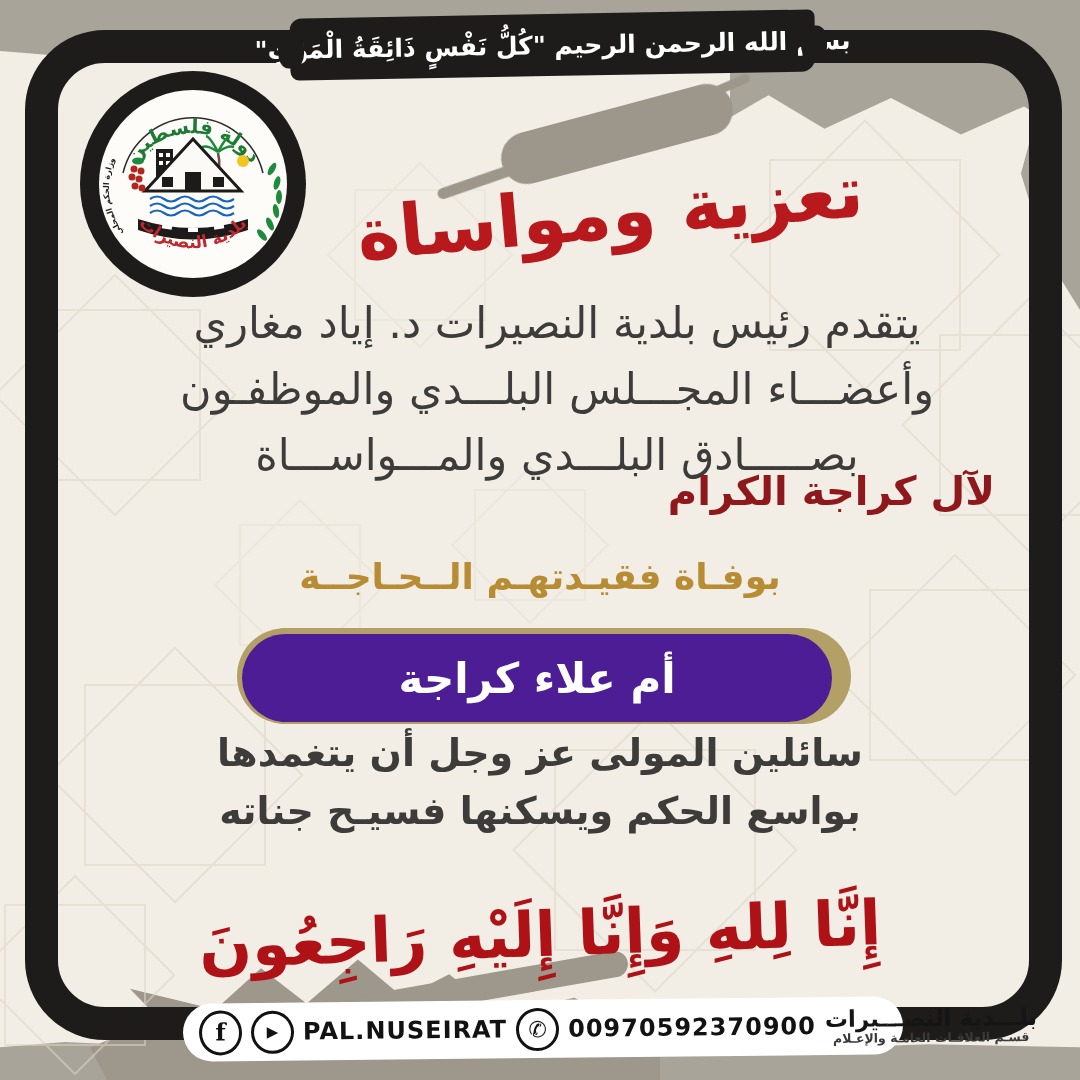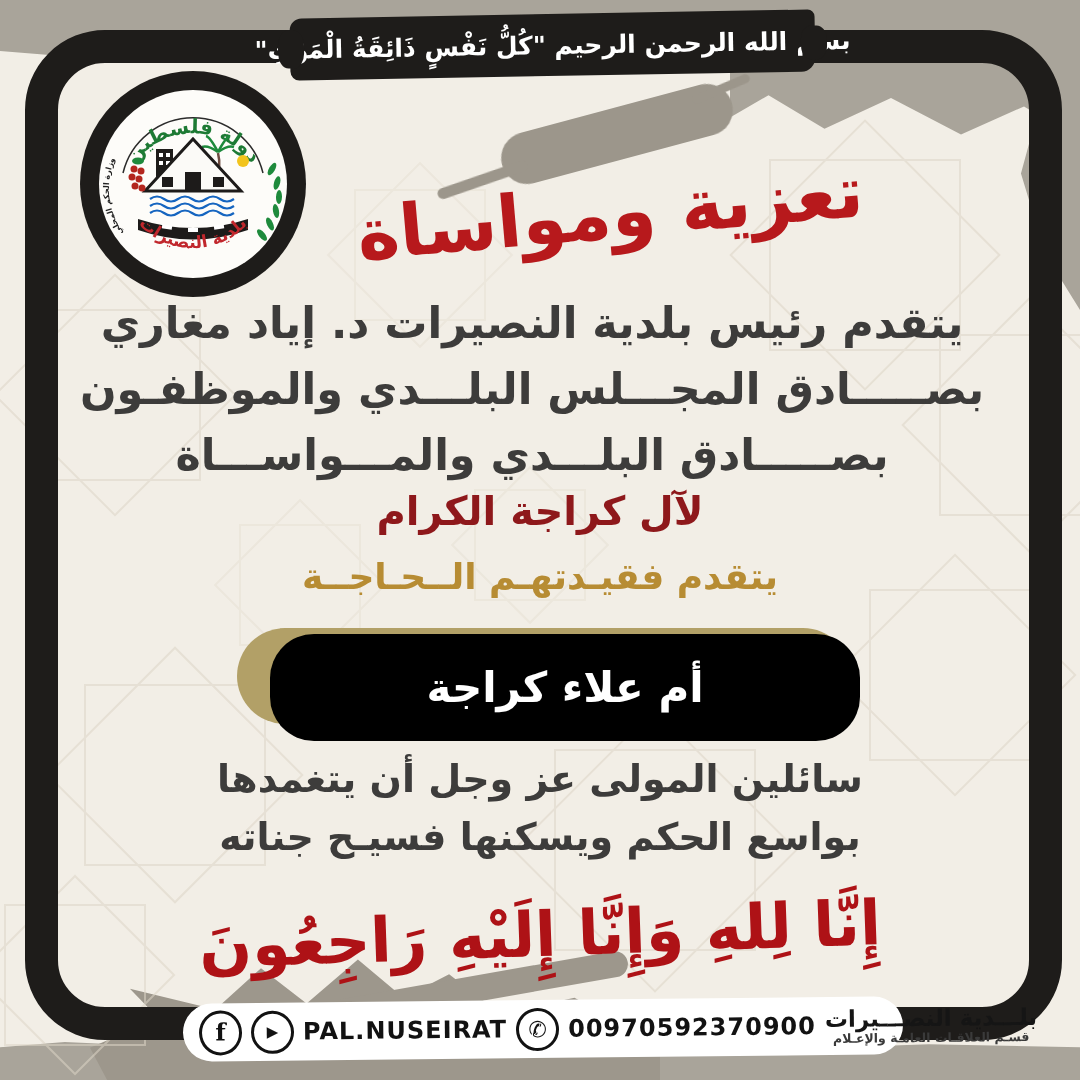--- a/index.html
+++ b/index.html
@@ -46,36 +46,36 @@
 
   
   .logo{left:78px;top:69px;width:230px;height:230px;z-index:5;}
 
   
   .title-callig{left:360px;top:138px;width:500px;height:150px;z-index:4;
     display:flex;align-items:center;justify-content:center;
     color:#b7191c;font-size:72px;font-weight:bold;transform:rotate(-5deg);white-space:nowrap;}
 
   
-  .body-lines{left:77px;top:290px;width:910px;z-index:4;text-align:center;
-    font-size:43px;font-weight:bold;color:#3d3c3b;line-height:66px;}
-  .family-line{left:85px;top:488px;width:910px;z-index:4;text-align:center;
+  .body-lines{left:102px;top:290px;width:910px;z-index:4;text-align:center;
+    font-size:43px;font-weight:normal;color:#3d3c3b;line-height:66px;}
+  .family-line{left:85px;top:468px;width:910px;z-index:4;text-align:right;
     font-size:40px;font-weight:bold;color:#8e181b;}
   .intro-line{left:85px;top:556px;width:910px;z-index:4;text-align:center;
     font-size:36px;font-weight:bold;color:#b78c33;}
 
   
   .pill-gold{left:237px;top:628px;width:614px;height:96px;border-radius:48px;
     background:#b2a067;z-index:4;}
-  .pill-dark{left:270px;top:634px;width:590px;height:107px;border-radius:44px;
-    background:#000000;z-index:5;display:flex;align-items:center;justify-content:center;
+  .pill-dark{left:242px;top:634px;width:590px;height:88px;border-radius:44px;
+    background:#4c1d95;z-index:5;display:flex;align-items:center;justify-content:center;
     color:#ffffff;font-size:42px;font-weight:bold;}
 
   
-  .dua{left:140px;top:750px;width:800px;z-index:4;text-align:center;
+  .dua{left:140px;top:724px;width:800px;z-index:4;text-align:center;
     font-size:38px;font-weight:bold;color:#3d3c3b;line-height:58px;}
   .istirja{left:115px;top:878px;width:850px;height:112px;z-index:4;
     display:flex;align-items:center;justify-content:center;
     color:#ae1216;font-size:62px;font-weight:bold;transform:rotate(-2deg);white-space:nowrap;}
 
   
   .footer-bar{left:183px;top:1000px;width:720px;height:58px;background:#ffffff;
     border-radius:29px;z-index:7;transform:rotate(-0.6deg);
     display:flex;align-items:center;direction:ltr;padding:0 16px;box-sizing:border-box;gap:9px;}
   .icon-circle{width:37px;height:37px;border:3.5px solid #121212;border-radius:50%;
@@ -231,26 +231,26 @@
       <text font-size="17" font-weight="bold" fill="#c1272d">
         <textPath href="#arcBottom" startOffset="50%" text-anchor="middle">بلدية النصيرات</textPath>
       </text>
     </svg>
   </div>
 
   <div class="abs title-callig">تعزية ومواساة</div>
 
   <div class="abs body-lines">
     <div>يتقدم رئيس بلدية النصيرات د. إياد مغاري</div>
-    <div>بصـــــادق المجـــلس البلـــدي والموظفـون</div>
+    <div>وأعضـــاء المجـــلس البلـــدي والموظفـون</div>
     <div>بصـــــادق البلـــدي والمـــواســـاة</div>
   </div>
 
   <div class="abs family-line">لآل كراجة الكرام</div>
-  <div class="abs intro-line">يتقدم فقيـدتهـم الــحـاجــة</div>
+  <div class="abs intro-line">بوفـاة فقيـدتهـم الــحـاجــة</div>
 
   <div class="abs pill-gold"></div>
   <div class="abs pill-dark">
     <span>أم علاء كراجة</span>
   </div>
 
   <div class="abs dua">
     <div>سائلين المولى عز وجل أن يتغمدها</div>
     <div>بواسع الحكم ويسكنها فسيـح جناته</div>
   </div>

